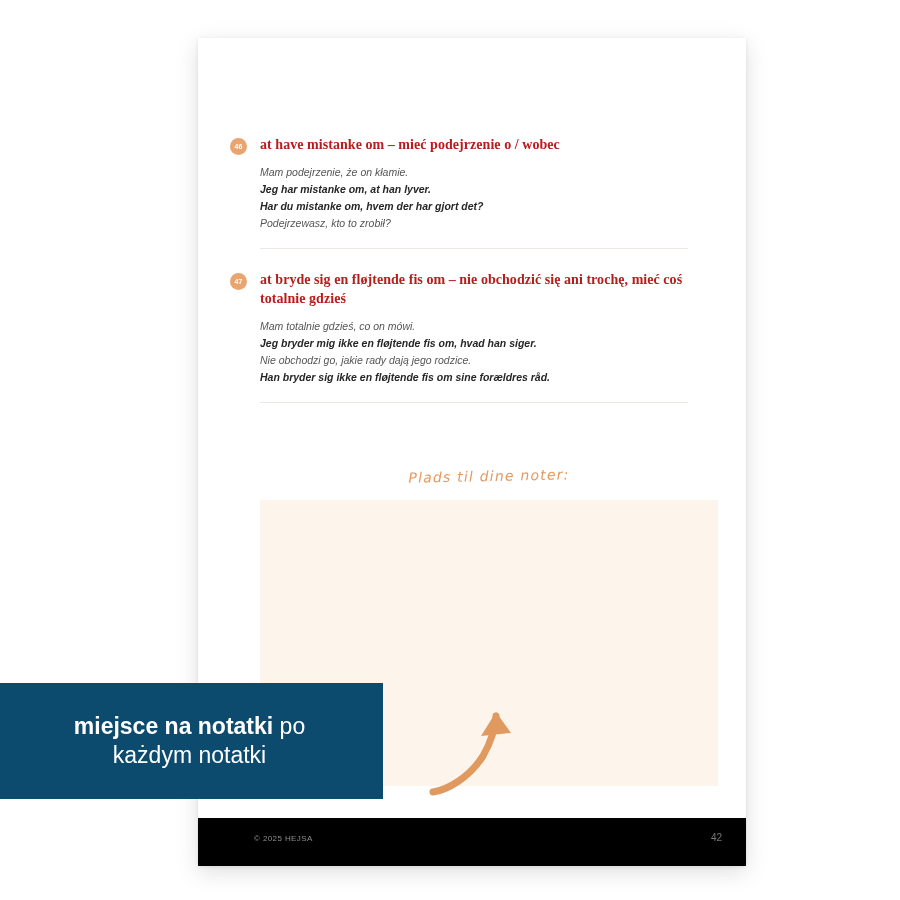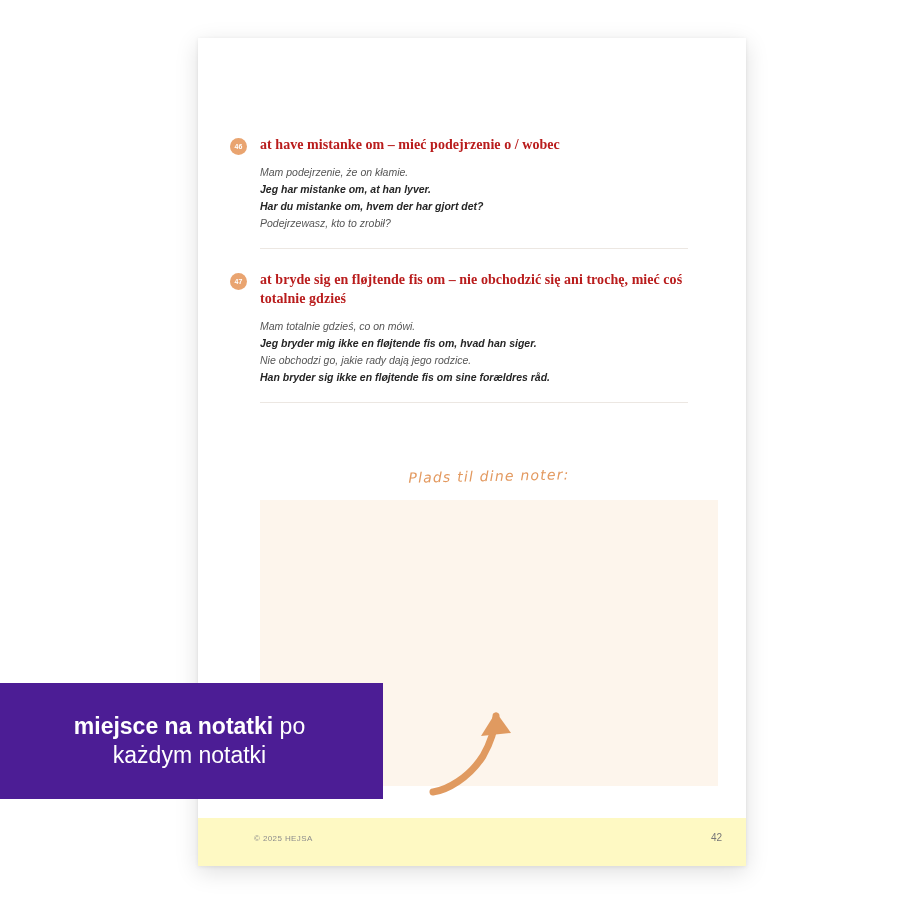--- a/index.html
+++ b/index.html
@@ -117,21 +117,21 @@
     width: 458px;
   }
 
   
   .page-footer {
     position: absolute;
     left: 0;
     right: 0;
     bottom: 0;
     height: 48px;
-    background: #fef9c3;
+    background: #000000;
   }
   .footer-left {
     position: absolute;
     left: 56px;
     top: 16px;
     font-size: 8px;
     color: #8d8d8d;
     letter-spacing: 0.4px;
   }
   .footer-right {
@@ -142,21 +142,21 @@
     color: #777777;
   }
 
   
   #callout {
     position: absolute;
     left: 0;
     top: 683px;
     width: 383px;
     height: 116px;
-    background: #4c1d95;
+    background: #0c4a6e;
     color: #ffffff;
     display: flex;
     align-items: center;
     justify-content: center;
     text-align: center;
   }
   #callout .callout-text {
     font-size: 23px;
     line-height: 1.28;
     padding: 0 18px 0 14px;

